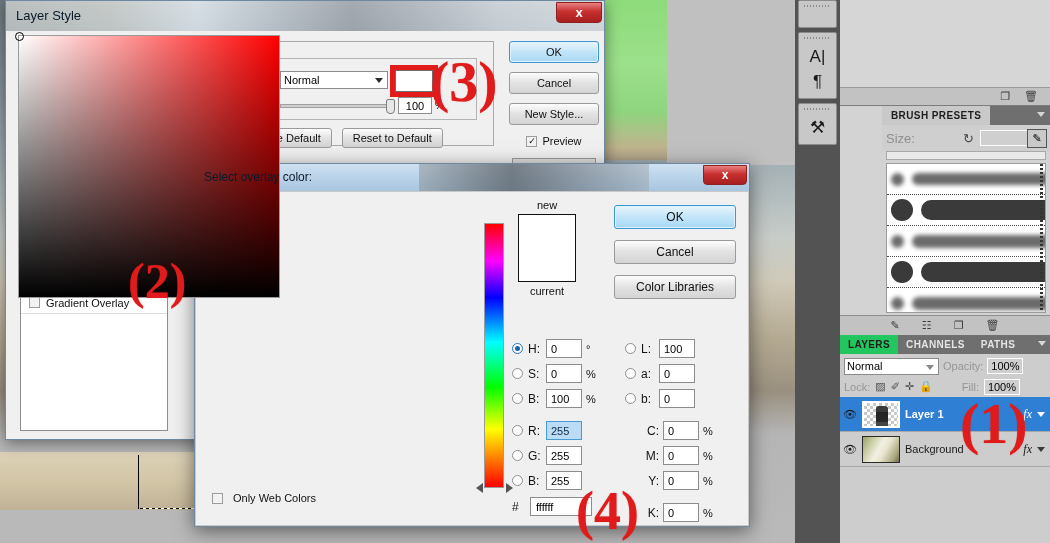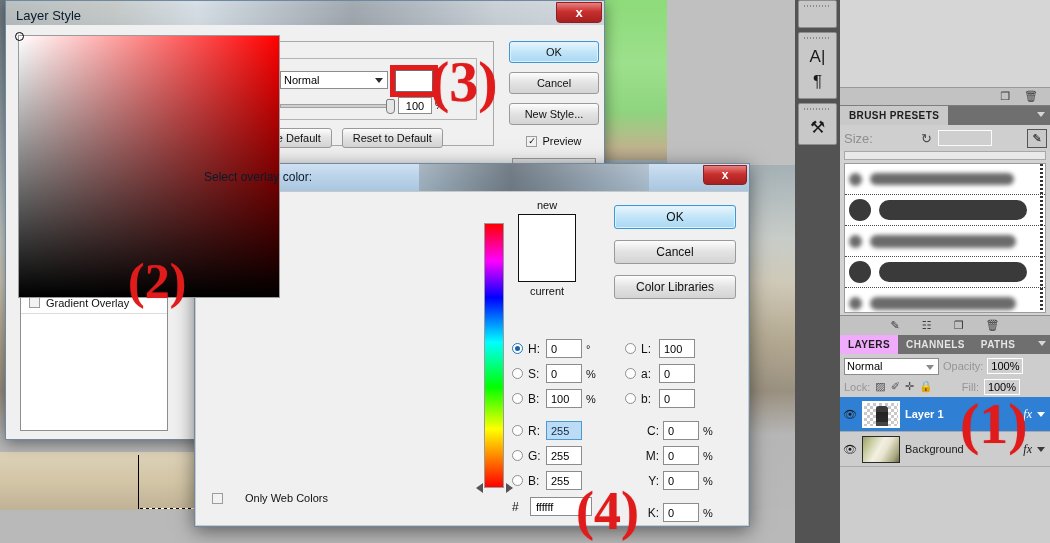--- a/index.html
+++ b/index.html
@@ -88,20 +88,21 @@
     background: #c2c2c2; border-bottom: 1px solid #7d7d7d;
     display: flex; align-items: center; justify-content: flex-end; gap: 14px;
     padding-right: 12px;
   }
   .mini-ico { font-size: 11px; color: #3b3b3b; cursor: pointer; line-height: 1; }
 
   
   #brush-panel {
     position: absolute; left: 0; top: 106px; width: 210px; height: 229px;
     background: #d3d3d3;
+    padding-left: 42px;
   }
   #brush-tabbar {
     height: 19px; background: #6f6f6f;
     display: flex; align-items: stretch; position: relative;
   }
   #brush-tab {
     background: #c9c9c9; color: #1d1d1d; font-weight: bold; font-size: 10px;
     letter-spacing: .4px; display: flex; align-items: center; padding: 0 9px;
     cursor: pointer;
   }
@@ -157,21 +158,21 @@
     position: absolute; left: 0; top: 335px; width: 210px; height: 208px;
     background: #cdcdcd;
   }
   #layers-tabbar {
     height: 19px; background: #6f6f6f; display: flex; position: relative;
   }
   .ltab {
     color: #e4e4e4; font-size: 10px; font-weight: bold; letter-spacing: .4px;
     display: flex; align-items: center; padding: 0 8px; cursor: pointer;
   }
-  .ltab.active { background: #f0abfc; color: #1d1d1d; }
+  .ltab.active { background: #22c55e; color: #1d1d1d; }
   #layers-menu-arrow {
     position: absolute; right: 4px; top: 6px; width: 0; height: 0;
     border-left: 4px solid transparent; border-right: 4px solid transparent;
     border-top: 5px solid #d6d6d6; cursor: pointer;
   }
   #blend-row {
     height: 22px; display: flex; align-items: center; padding: 2px 2px 0 4px; gap: 4px;
   }
   #blend-select {
     width: 95px; height: 17px; background: #fff; border: 1px solid #8b8b8b;
@@ -228,21 +229,21 @@
   }
 
   
   #layer-style-dlg {
     position: absolute; left: 5px; top: 0; width: 600px; height: 440px;
     background: #f0f0f0;
     border: 1px solid #6f8aa0;
     box-shadow: 0 3px 14px rgba(0,0,0,.45);
   }
   #ls-titlebar {
-    height: 24px; position: relative;
+    height: 30px; position: relative;
     background: linear-gradient(to bottom, rgba(210,225,240,.55), rgba(175,195,215,.5));
     backdrop-filter: blur(3px);
   }
   #ls-title-img {
     position: absolute; inset: 0;
     background: linear-gradient(to right,#8e8f86 0%,#a9a99c 18%,#cfd6da 32%,#8e949a 46%,#5b5f63 58%,#7d8288 68%,#b3b8ba 82%,#c9cdcc 100%);
     opacity: .45;
   }
   #ls-title-text {
     position: absolute; left: 10px; top: 7px; font-size: 13px; color: #0b1a2a;
@@ -405,21 +406,21 @@
     border: 1px solid #9b9b9b;
     background: linear-gradient(to bottom,
       #ff0000 0%, #ff00ff 14%, #0000ff 28%, #00ffff 45%,
       #00ff00 62%, #ffff00 78%, #ff0000 100%);
   }
   .hue-arrow-l, .hue-arrow-r {
     position: absolute; width: 0; height: 0;
     border-top: 5px solid transparent; border-bottom: 5px solid transparent;
   }
   #only-web-row {
-    position: absolute; left: 212px; top: 492px; display: flex; align-items: center; gap: 22px;
+    position: absolute; left: 212px; top: 492px; display: flex; align-items: center; gap: 10px;
     font-size: 11px; color: #111;
   }
   #preview-colors {
     position: absolute; left: 512px; top: 199px; width: 70px; text-align: center;
   }
   .pc-label { font-size: 11px; color: #111; }
   #pc-swatch {
     width: 58px; height: 68px; margin: 3px auto; border: 1px solid #111;
     background: #ffffff;
   }

